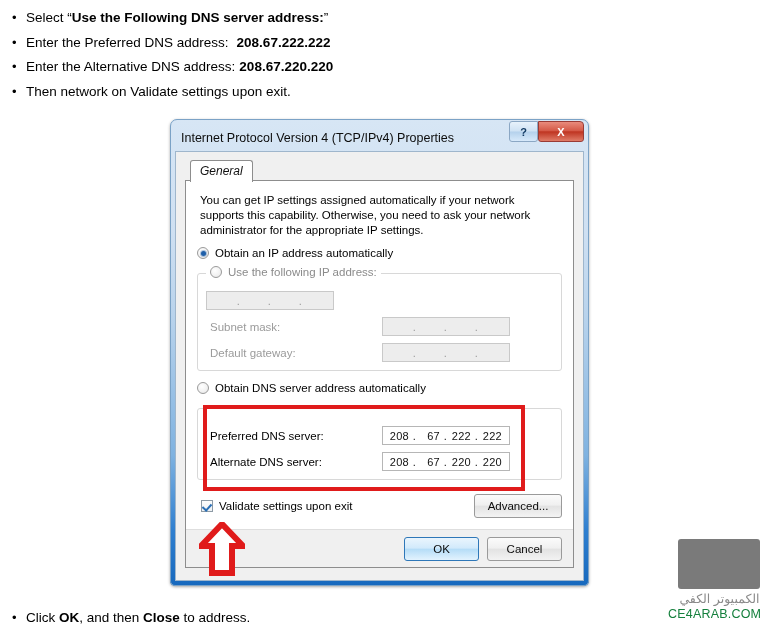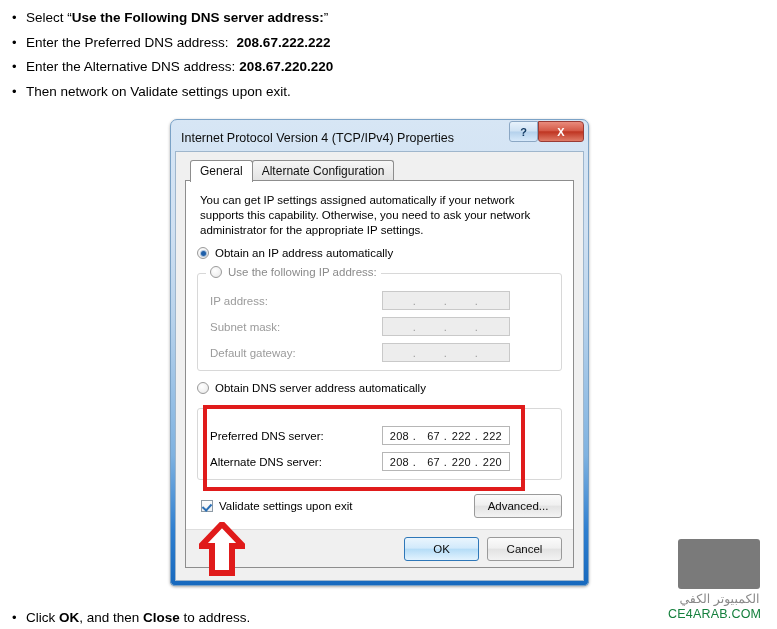--- a/index.html
+++ b/index.html
@@ -53,21 +53,21 @@
   .client{
     position:relative;background:#f0f0f0;border:1px solid #9fb6cc;
     height:430px;box-sizing:border-box;padding:8px 9px 0 9px;
   }
 
   
   .tabstrip{position:relative;height:21px;display:flex;align-items:flex-end;padding-left:5px;}
   .tab{
     font-size:12px;padding:3px 9px 3px 9px;border:1px solid #8d8d8d;border-bottom:none;
     border-radius:3px 3px 0 0;background:linear-gradient(to bottom,#f6f6f6,#e2e2e2);
-    color:#111;position:relative;top:0px;line-height:14px;
+    color:#111;position:relative;top:0px;line-height:14px;font-style:italic;
   }
   .tab.active{background:#fff;border-color:#8d8d8d;z-index:3;padding-bottom:4px;top:1px;}
   .tab.inactive{margin-left:-1px;top:0px;}
 
   .tabpanel{
     position:relative;background:#fff;border:1px solid #8d8d8d;margin-top:-1px;
     height:388px;box-sizing:border-box;padding:9px 11px;z-index:2;
   }
 
   .desc{font-size:11.5px;line-height:15px;color:#000;margin:3px 2px 0 3px;}
@@ -187,40 +187,38 @@
     <div class="win-buttons">
       <div class="win-btn help">?</div>
       <div class="win-btn close">X</div>
     </div>
   </div>
 
   <div class="client">
 
     <div class="tabstrip">
       <div class="tab active">General</div>
-      <div class="tab inactive">Alternate Configuration</div>
     </div>
 
     <div class="tabpanel">
 
       <div class="desc">You can get IP settings assigned automatically if your network supports this capability. Otherwise, you need to ask your network administrator for the appropriate IP settings.</div>
 
       <div class="radio-row">
         <span class="radio checked"></span>
         <span class="radio-label">Obtain an IP address automatically</span>
       </div>
 
       <div class="groupbox" style="margin-top:14px;">
         <div class="group-legend">
           <span class="radio"></span>
           <span class="radio-label dim">Use the following IP address:</span>
         </div>
 
         <div class="field-row">
-          <span class="field-label dim">IP address:</span>
           <span class="ipbox disabled">
             <span class="octet"></span>
               <span class="sep">.</span>
               <span class="octet"></span>
               <span class="sep">.</span>
               <span class="octet"></span>
               <span class="sep">.</span>
               <span class="octet"></span>
           </span>
         </div>

